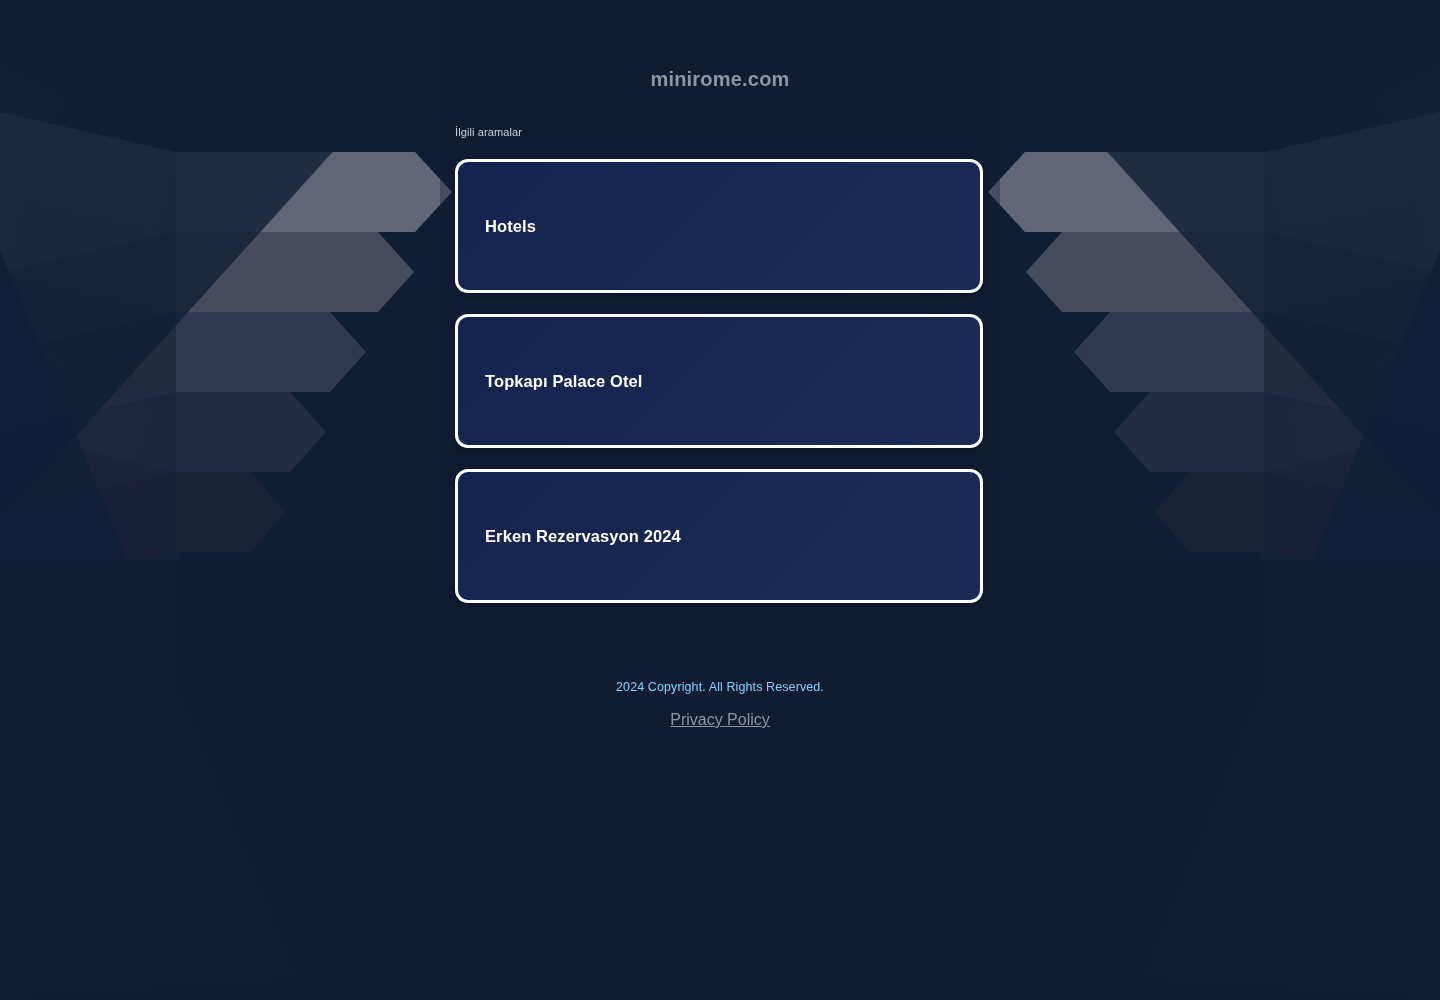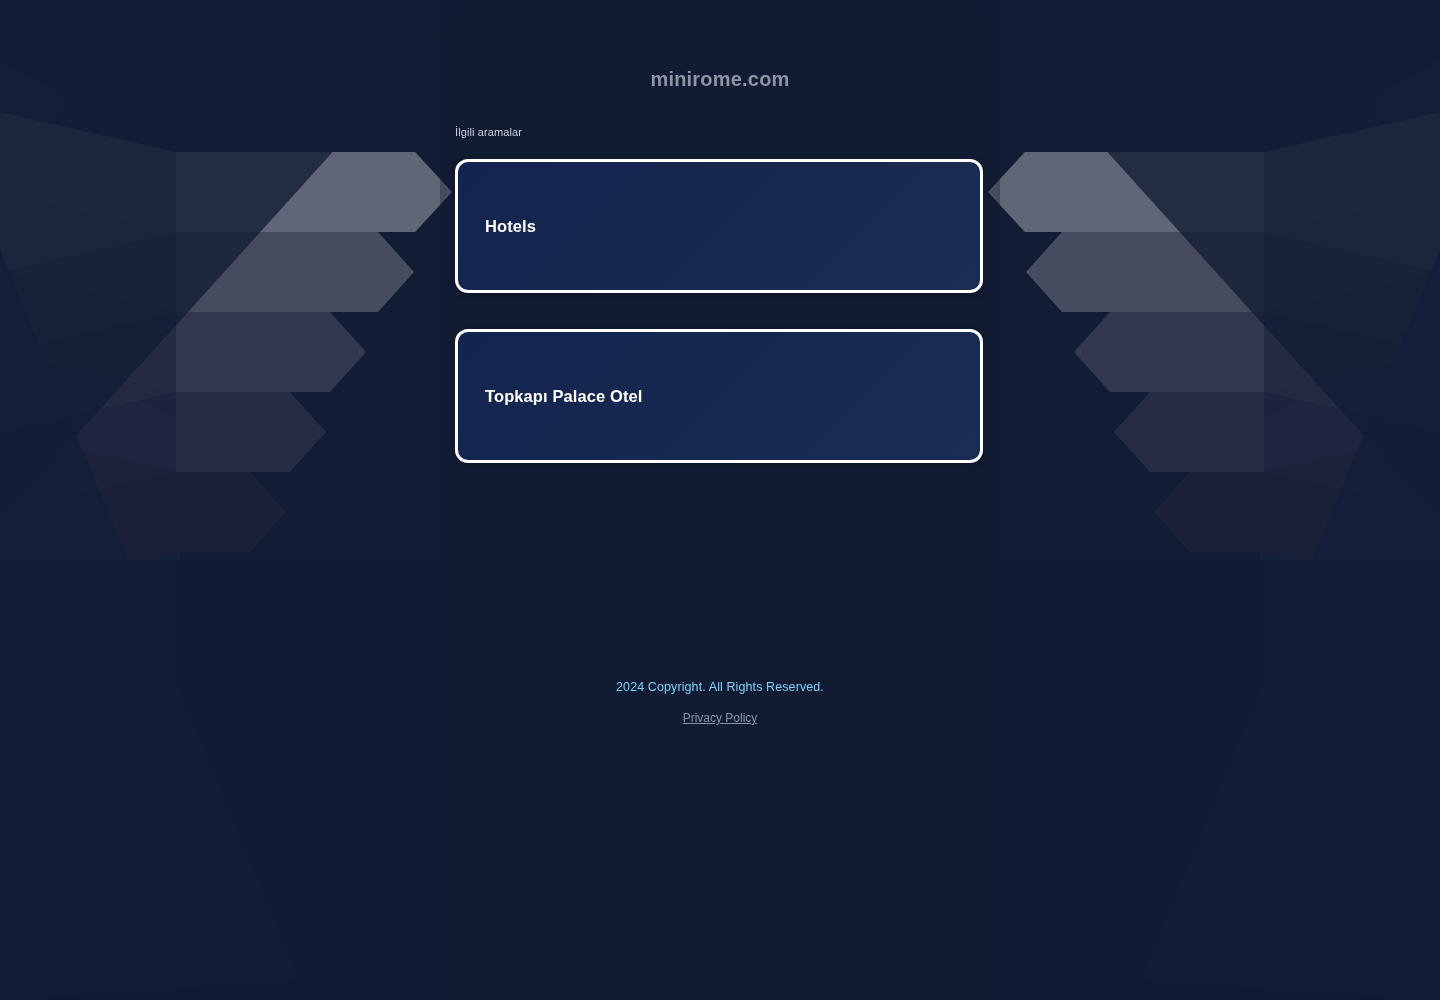--- a/index.html
+++ b/index.html
@@ -78,21 +78,21 @@
     color: #c9cfdb;
     font-weight: normal;
     margin: 0 0 21px 0;
     letter-spacing: 0.1px;
   }
 
   .search-card {
     box-sizing: border-box;
     width: 528px;
     height: 134px;
-    margin-bottom: 36px;
+    margin-bottom: 21px;
     border: 3px solid #ffffff;
     border-radius: 13px;
     background: linear-gradient(135deg, #132450 0%, #16284f 45%, #1b2d55 100%);
     display: flex;
     align-items: center;
     padding-left: 27px;
     cursor: pointer;
     box-shadow: 0 2px 6px rgba(0,0,0,0.30);
   }
   .search-card-label {
@@ -110,21 +110,21 @@
     text-align: center;
   }
   #copyright-text {
     font-size: 12.5px;
     color: #7dd3fc;
     letter-spacing: 0.1px;
   }
   #privacy-policy-link {
     display: inline-block;
     margin-top: 17px;
-    font-size: 12px;
+    font-size: 16px;
     color: #8b93a4;
     text-decoration: underline;
     cursor: pointer;
   }
 </style>
 </head>
 <body>
 
 <div id="bg-decoration">
   <svg viewBox="0 0 1440 1000" xmlns="http://www.w3.org/2000/svg">
@@ -221,20 +221,23 @@
     <div id="related-label">İlgili aramalar</div>
 
     <div class="search-card">
       <span class="search-card-label">Hotels</span>
     </div>
 
     <div class="search-card">
       <span class="search-card-label">Topkapı Palace Otel</span>
     </div>
 
+    <div class="search-card">
+      <span class="search-card-label">Erken Rezervasyon 2024</span>
+    </div>
   </div>
 
   <div id="footer">
     <div id="copyright-text">2024 Copyright. All Rights Reserved.</div>
     <a id="privacy-policy-link" href="#">Privacy Policy</a>
   </div>
 
 </div>
 
 </body></html>

